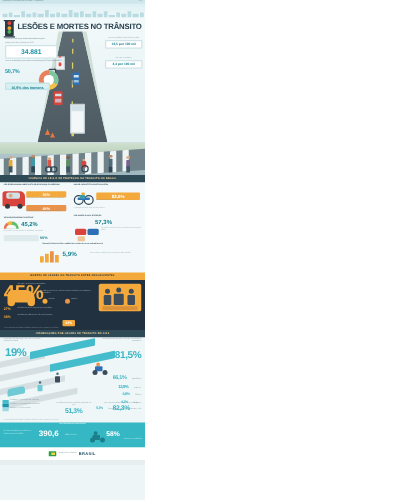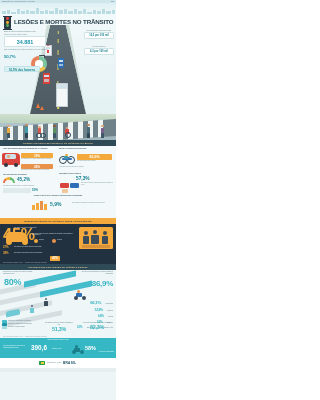--- a/index.html
+++ b/index.html
@@ -393,24 +393,24 @@
   <div id="big" style="height:68px;">
 
     <div class="road2" style="left:-4px;top:16px;width:40px;height:5px;"></div>
     <div class="road2" style="left:-4px;top:26px;width:48px;height:5px;"></div>
     <div class="road2" style="left:-4px;top:36px;width:56px;height:5px;"></div>
     <div class="road2" style="left:6px;top:46px;width:56px;height:5px;"></div>
     <div class="road2" style="left:24px;top:6px;width:52px;height:6px;background:#45bccb;"></div>
     <div class="road2" style="left:40px;top:16px;width:52px;height:6px;background:#45bccb;"></div>
 
     <div class="micro" style="position:absolute;left:3px;top:1px;width:34px;color:#5f7f89;">Do total geral de internações por lesões no trânsito registradas no SUS</div>
-    <div class="huge" style="position:absolute;left:4px;top:7px;font-size:9px;">80%</div>
+    <div class="huge" style="position:absolute;left:4px;top:7px;font-size:9px;">19%</div>
 
     <div class="micro" style="position:absolute;right:3px;top:1px;width:38px;color:#5f7f89;text-align:right;">Do total geral de internações por lesões no trânsito de motociclistas</div>
-    <div class="huge" style="position:absolute;right:3px;top:9px;font-size:8px;">86,9%</div>
+    <div class="huge" style="position:absolute;right:3px;top:9px;font-size:8px;">81,5%</div>
 
     <div style="position:absolute;right:3px;top:20px;width:40px;text-align:right;">
       <span class="huge" style="font-size:4.4px;">66,1%</span>
       <span class="micro" style="color:#5f7f89;">Motociclistas</span>
     </div>
     <div style="position:absolute;right:3px;top:27px;width:40px;text-align:right;">
       <span class="huge" style="font-size:3.4px;">12,9%</span>
       <span class="micro" style="color:#5f7f89;">Pedestres</span>
     </div>
     <div style="position:absolute;right:3px;top:33px;width:40px;text-align:right;">

